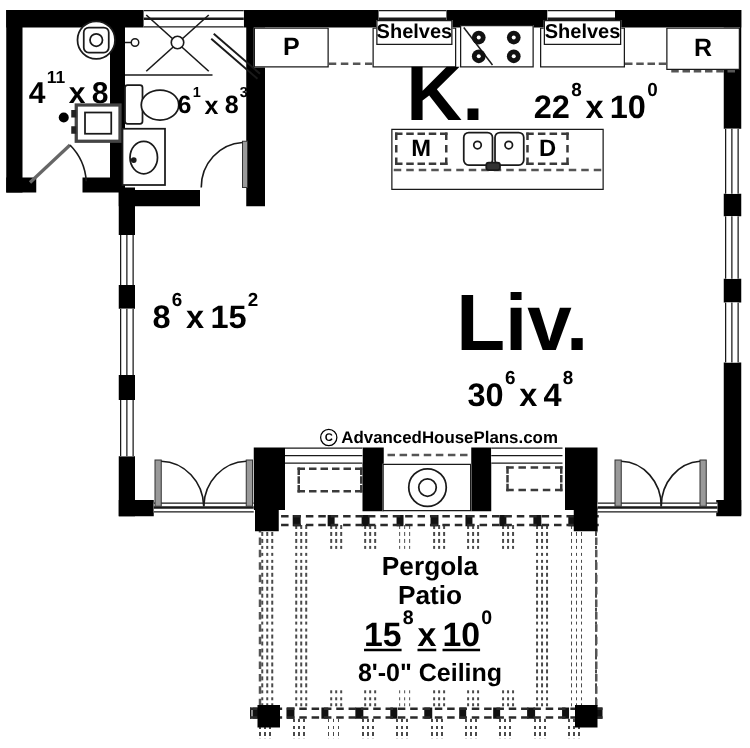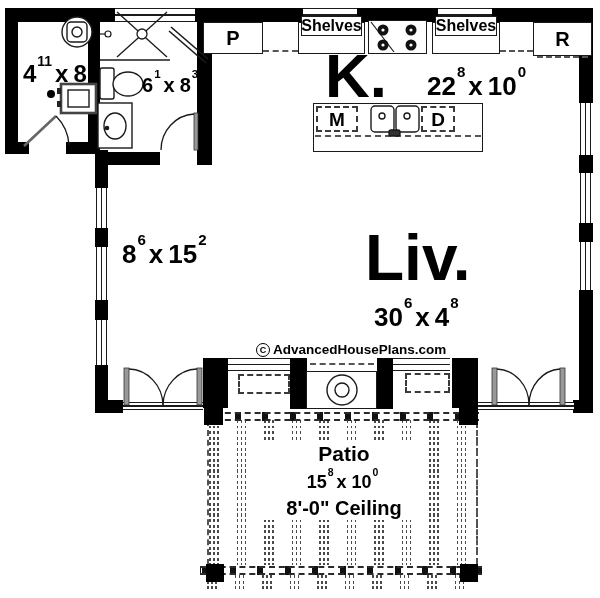--- a/index.html
+++ b/index.html
@@ -24,21 +24,21 @@
   .beam{position:absolute;z-index:2;border-top:2.5px dashed #2a2a2a;border-bottom:2.5px dashed #2a2a2a;
         background-image:repeating-linear-gradient(to right,#111 0 6px,transparent 6px 27.5px);
         background-position:2px 0;}
   .stripes{position:absolute;z-index:1;
         background-image:
           repeating-linear-gradient(to bottom, rgba(255,255,255,0) 0 3px, #fff 3px 5.5px),
           repeating-linear-gradient(to right,#4a4a4a 0 1.5px,transparent 1.5px 4px,#4a4a4a 4px 5.5px,transparent 5.5px 8px,#4a4a4a 8px 9.5px,transparent 9.5px 27.5px);
         border-left:2px dashed #555;border-right:2px dashed #555;}
   .patio-text{position:absolute;z-index:5;background:#fff;text-align:center;font-weight:700;color:#000;padding:2px 6px;}
   .pt-line1,.pt-line2{font-size:21px;line-height:1.08;}
-  .pt-dim{font-size:18px;line-height:1;margin-top:7px;}
+  .pt-dim{font-size:27px;line-height:1;margin-top:7px;text-decoration:underline;}
   .pt-ceil{font-size:20px;line-height:1;margin-top:7px;}
   .wm{position:absolute;z-index:6;display:flex;align-items:center;gap:3px;font-weight:700;font-size:13.5px;color:#000;}
   .wm .c{width:14px;height:14px;border:1.5px solid #000;border-radius:50%;font-size:9px;font-weight:700;
          display:flex;align-items:center;justify-content:center;flex:0 0 auto;}
 </style>
 </head>
 <body>
 
 <div class="plan">
 
@@ -129,20 +129,21 @@
   <div class="stripes" style="left:207px;top:420px;width:271px;height:145px;"></div>
   <div class="stripes" style="left:207px;top:575px;width:271px;height:16px;border-left:none;border-right:none;"></div>
   <div class="beam" style="left:205px;top:412px;width:274px;height:9px;"></div>
   <div class="beam" style="left:200px;top:566px;width:282px;height:9px;"></div>
   <div class="post" style="left:204px;top:406px;width:19px;height:19px;"></div>
   <div class="post" style="left:459px;top:406px;width:19px;height:19px;"></div>
   <div class="post" style="left:206px;top:564px;width:18px;height:18px;"></div>
   <div class="post" style="left:460px;top:564px;width:18px;height:18px;"></div>
 
   <div class="patio-text" style="left:262px;top:441px;width:164px;">
+    <div class="pt-line1">Pergola</div>
     <div class="pt-line2">Patio</div>
     <div class="pt-dim"><span>15</span><sup class="inch">8</sup><span class="sep">x</span><span>10</span><sup class="inch">0</sup></div>
     <div class="pt-ceil">8'-0" Ceiling</div>
   </div>
 
   <svg class="fixtures" width="600" height="598" viewBox="0 0 600 598">
 
     <g stroke="#1a1a1a" fill="#fff" stroke-width="1.4">
       <circle cx="77" cy="32" r="15"></circle>
       <rect x="67" y="22" width="20" height="20" rx="4"></rect>

